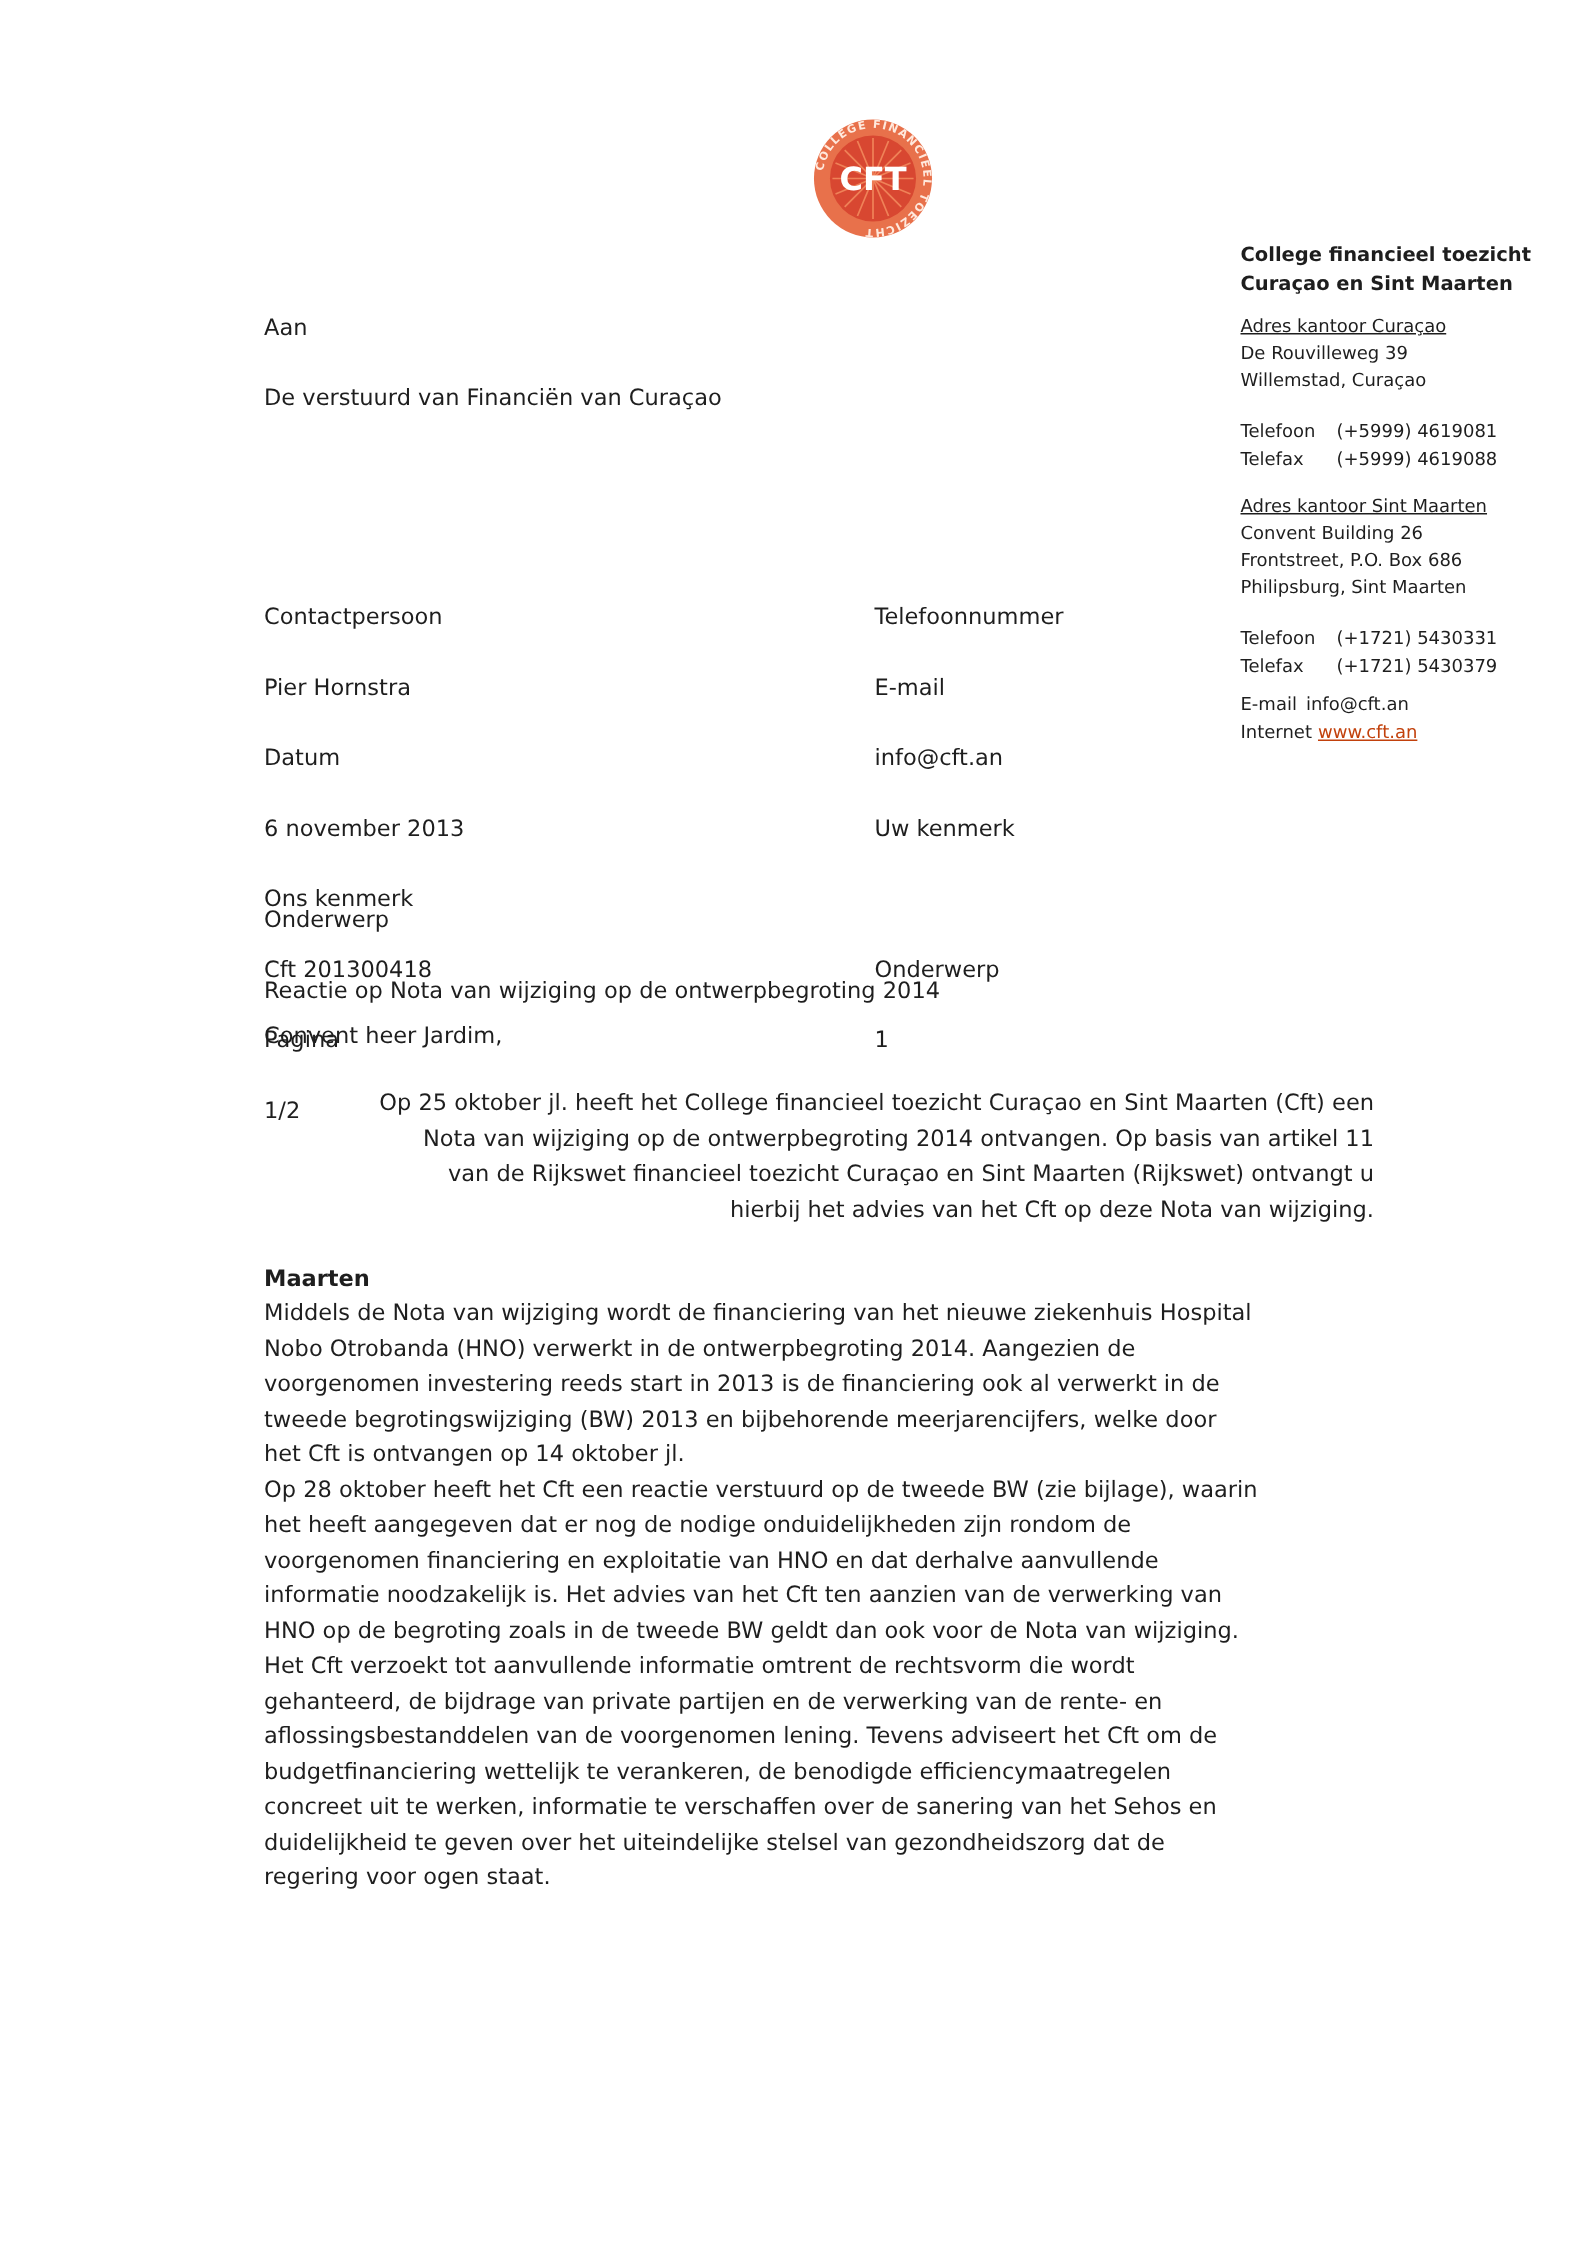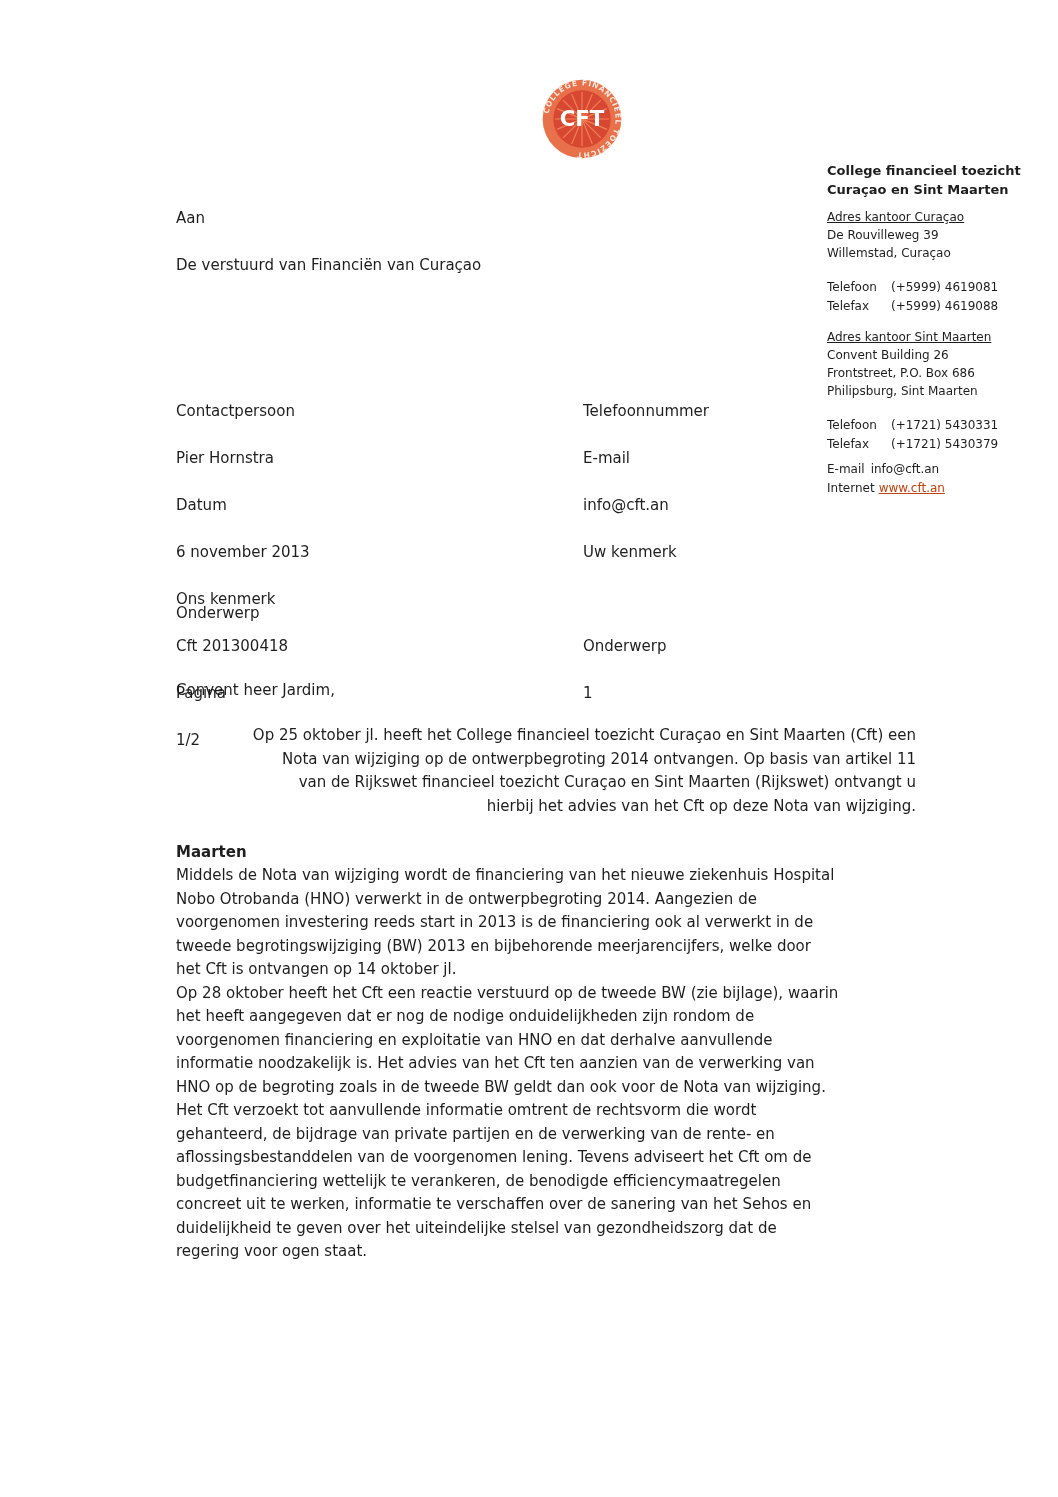--- a/index.html
+++ b/index.html
@@ -139,20 +139,21 @@
     <div class="mline">E-mail</div>
     <div class="mline">info@cft.an</div>
     <div class="mline">Uw kenmerk</div>
     <div class="mline"></div>
     <div class="mline">Onderwerp</div>
     <div class="mline">1</div>
   </div>
 
   <div class="abs main-text subject">
     <div>Onderwerp</div>
+    <div>Reactie op Nota van wijziging op de ontwerpbegroting 2014</div>
   </div>
 
   <div class="abs main-text salutation">Convent heer Jardim,</div>
 
   <div class="abs main-text par1">Op 25 oktober jl. heeft het College financieel toezicht Curaçao en Sint Maarten (Cft) een
 Nota van wijziging op de ontwerpbegroting 2014 ontvangen. Op basis van artikel 11
 van de Rijkswet financieel toezicht Curaçao en Sint Maarten (Rijkswet) ontvangt u
 hierbij het advies van het Cft op deze Nota van wijziging.</div>
 
   <div class="abs main-text oordeel-heading">Maarten</div>

